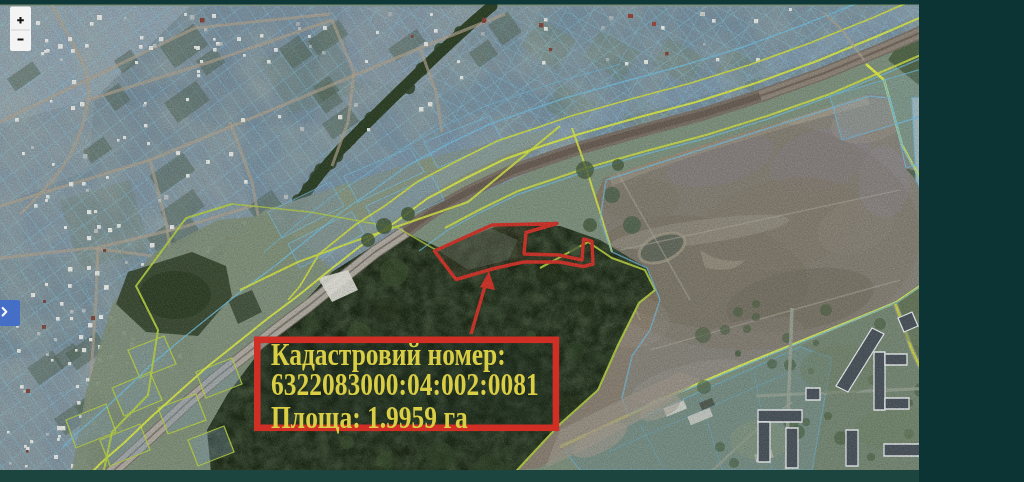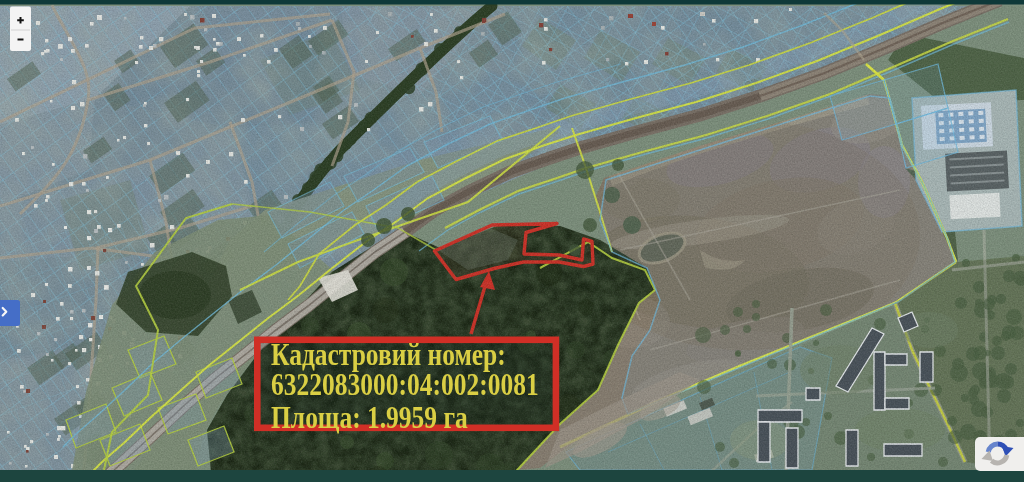--- a/index.html
+++ b/index.html
@@ -1,12 +1,12 @@
 <!DOCTYPE html>
-<html><head><meta charset="utf-8"><style>html,body{margin:0;padding:0;background:#0c3434;}*{box-sizing:border-box;}.wrap{position:relative;width:1024px;height:482px;overflow:hidden;font-family:"Liberation Sans",sans-serif;}
+<html><head><meta charset="utf-8"><style>html,body{margin:0;padding:0;background:#0c3434;}*{box-sizing:border-box;}.wrap{position:relative;width:919px;height:482px;overflow:hidden;font-family:"Liberation Sans",sans-serif;}
 .wrap svg{filter:blur(0.45px) saturate(0.93) brightness(0.97);}</style></head><body>
 <div class="wrap"><svg width="1024" height="482" viewBox="0 0 1024 482">
       <defs>
         <pattern id="pg1" width="13" height="21" patternUnits="userSpaceOnUse" patternTransform="rotate(-36)">
           <path d="M0 0H13M0 0V21" stroke="rgba(125,200,230,0.75)" stroke-width="1"></path>
         </pattern>
         <pattern id="pg2" width="15" height="24" patternUnits="userSpaceOnUse" patternTransform="rotate(-62)">
           <path d="M0 0H15M0 0V24" stroke="rgba(125,200,230,0.7)" stroke-width="1"></path>
         </pattern>
         <pattern id="pg3" width="18" height="30" patternUnits="userSpaceOnUse" patternTransform="rotate(-20)">

